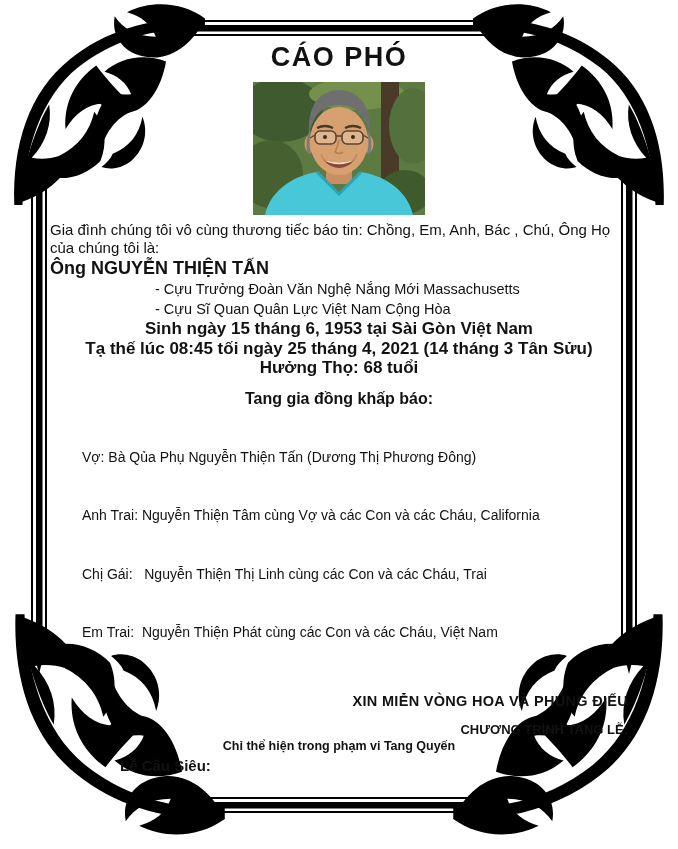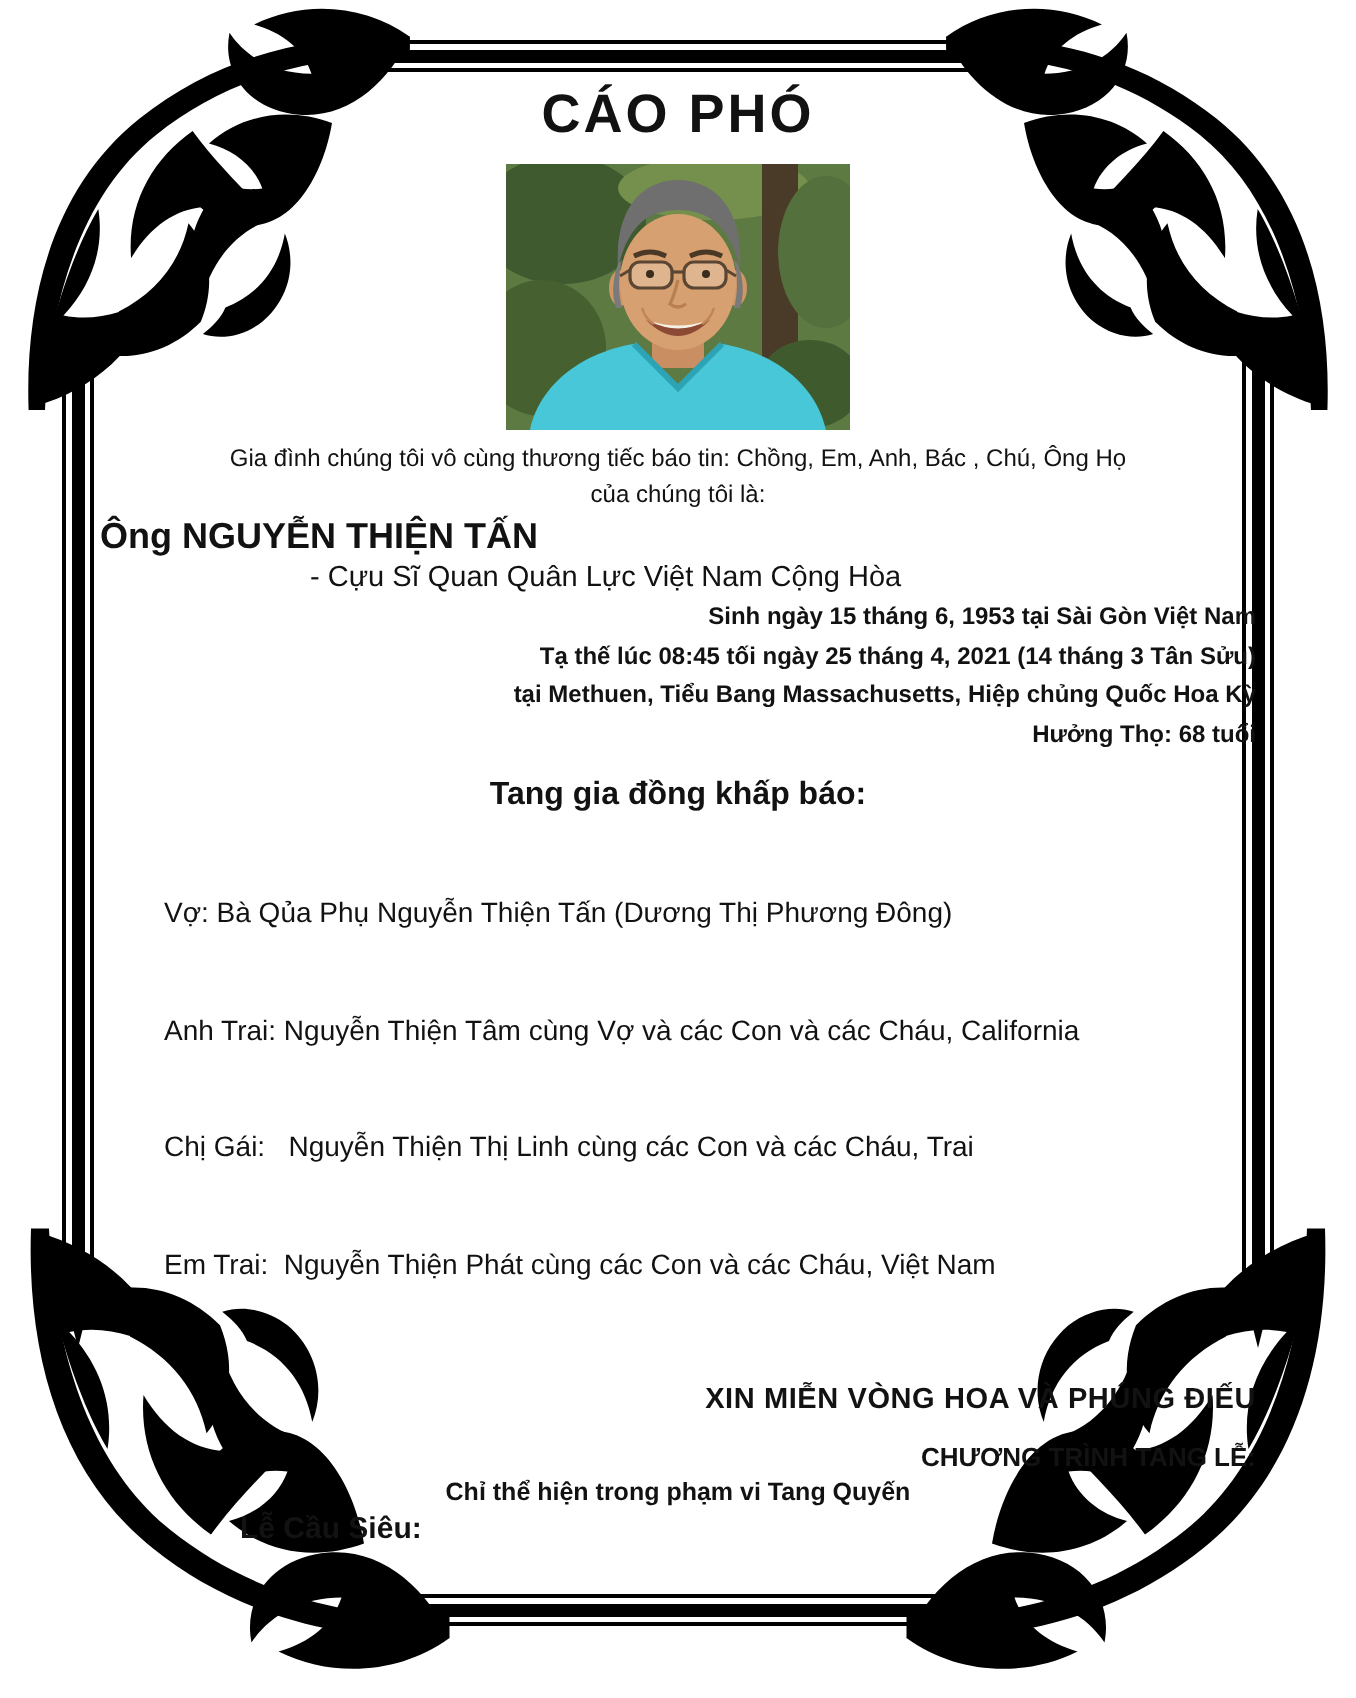--- a/index.html
+++ b/index.html
@@ -29,25 +29,25 @@
 
   .vband .thin1 { position:absolute; left:0; top:10px; bottom:10px; width:2px; background:#000; }
   .vband .bar   { position:absolute; left:4.5px; top:0; bottom:0; width:7px; background:#000;
                   clip-path:polygon(50% 0,100% 14px,100% calc(100% - 14px),50% 100%,0 calc(100% - 14px),0 14px); }
   .vband .thin2 { position:absolute; right:0; top:10px; bottom:10px; width:2px; background:#000; }
 
   
   .content { position:absolute; left:50px; right:50px; top:40px; }
   .title { text-align:center; font-size:27px; font-weight:bold; letter-spacing:1.5px; line-height:34px; }
   .photo-wrap { width:172px; height:133px; margin:8px auto 0; }
-  .intro  { text-align:center; font-size:12px; line-height:17.5px; }
+  .intro  { text-align:left; font-size:15px; line-height:17.5px; }
   .intro.first { margin-top:6px; }
   .name   { text-align:left; font-size:18px; font-weight:bold; line-height:22px; margin-top:1px; }
   .titles { margin-left:105px; font-size:14.5px; line-height:20px; }
-  .vitals { text-align:right; font-weight:bold; font-size:12px; line-height:19.5px; }
+  .vitals { text-align:center; font-weight:bold; font-size:17px; line-height:19.5px; }
   .family-heading { text-align:center; font-weight:bold; font-size:16px; margin-top:11px; line-height:20px; }
   .family { margin-left:32px; font-size:14px; line-height:19.5px; white-space:pre-wrap; }
   .noflowers { text-align:right; font-weight:bold; font-size:14.5px; margin-top:9px; line-height:20px; letter-spacing:.3px; }
   .program-heading { text-align:right; font-weight:bold; font-size:13px; margin-top:11px; line-height:16.5px; }
   .program-sub     { text-align:center; font-weight:bold; font-size:12.5px; line-height:16.5px; }
   .cer-title  { font-weight:bold; font-size:15px; line-height:20px; }
   .cer1-title { margin-left:70px; margin-top:1px; }
   .cer-lines  { margin-left:155px; font-weight:bold; font-size:13.5px; line-height:17.5px; white-space:pre-wrap; }
 </style>
 </head>
@@ -146,27 +146,27 @@
         <path d="M12,133 C 18,106 44,93 64,90 L 86,112 L 108,90 C 128,93 154,106 160,133 Z" fill="#47c7d7"></path>
         <path d="M64,90 L 86,112 L 108,90" stroke="#2da4b6" stroke-width="3" fill="none"></path>
       </svg>
     </div>
 
     <div class="intro first">Gia đình chúng tôi vô cùng thương tiếc báo tin: Chồng, Em, Anh, Bác , Chú, Ông Họ</div>
     <div class="intro">của chúng tôi là:</div>
     <div class="name">Ông NGUYỄN THIỆN TẤN</div>
 
     <div class="titles">
+      <div>- Cựu Trưởng Đoàn Văn Nghệ Nắng Mới Massachusetts</div>
       <div>- Cựu Sĩ Quan Quân Lực Việt Nam Cộng Hòa</div>
     </div>
 
     <div class="vitals">
       <div>Sinh ngày 15 tháng 6, 1953 tại Sài Gòn Việt Nam</div>
       <div>Tạ thế lúc 08:45 tối ngày 25 tháng 4, 2021 (14 tháng 3 Tân Sửu)</div>
-      <div>tại Methuen, Tiểu Bang Massachusetts, Hiệp chủng Quốc Hoa Kỳ</div>
       <div>Hưởng Thọ: 68 tuổi</div>
     </div>
 
     <div class="family-heading">Tang gia đồng khấp báo:</div>
     <div class="family">
       <div>Vợ: Bà Qủa Phụ Nguyễn Thiện Tấn (Dương Thị Phương Đông)</div>
       <div>Anh Trai: Nguyễn Thiện Tâm cùng Vợ và các Con và các Cháu, California</div>
       <div>Chị Gái:   Nguyễn Thiện Thị Linh cùng các Con và các Cháu, Trai</div>
       <div>Em Trai:  Nguyễn Thiện Phát cùng các Con và các Cháu, Việt Nam</div>
     </div>

